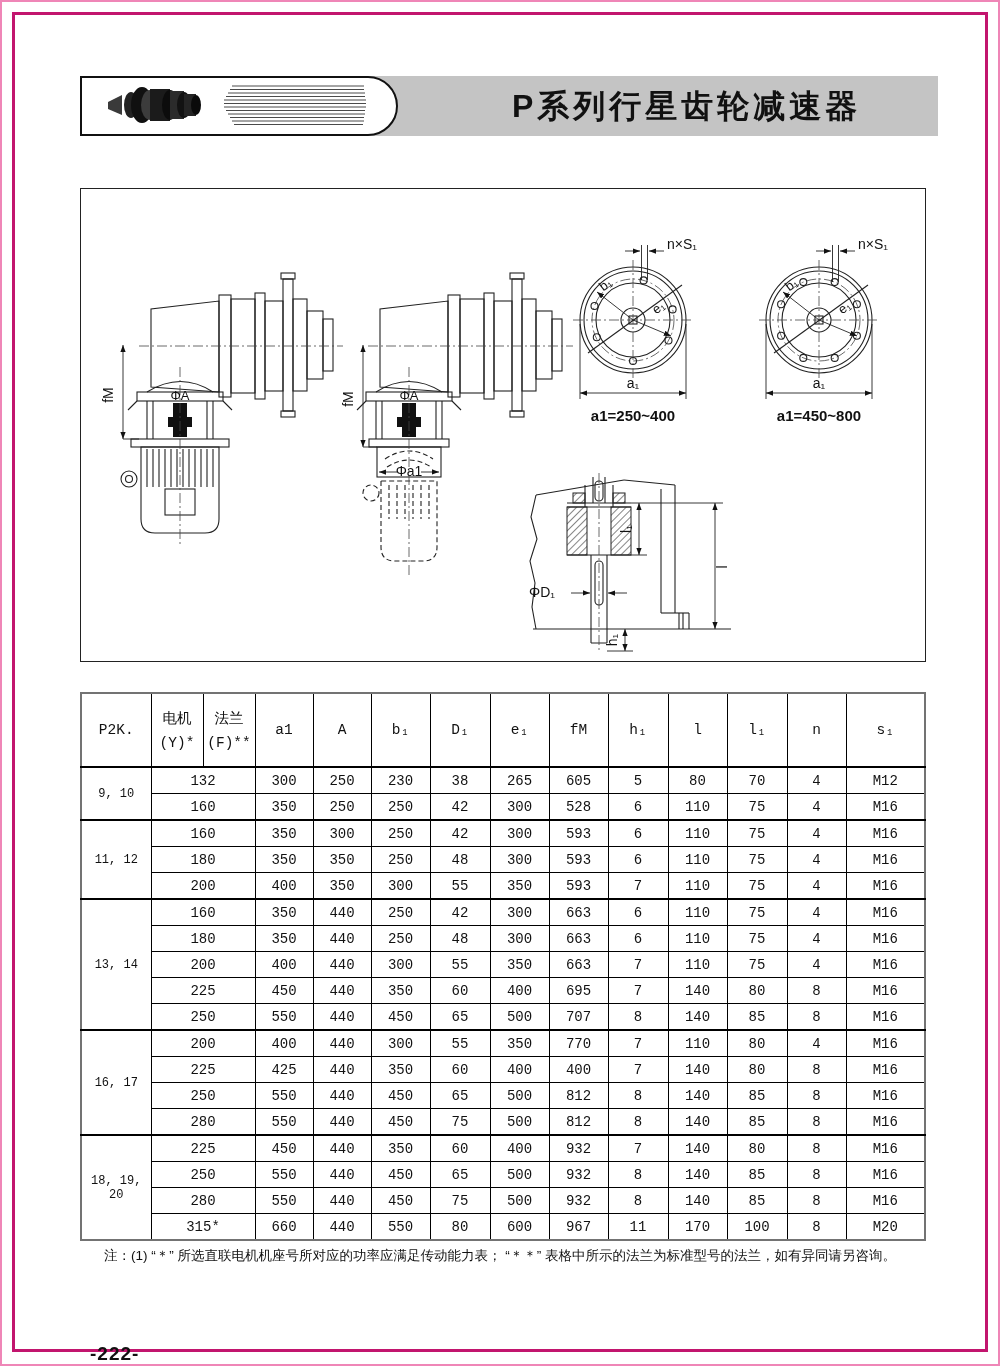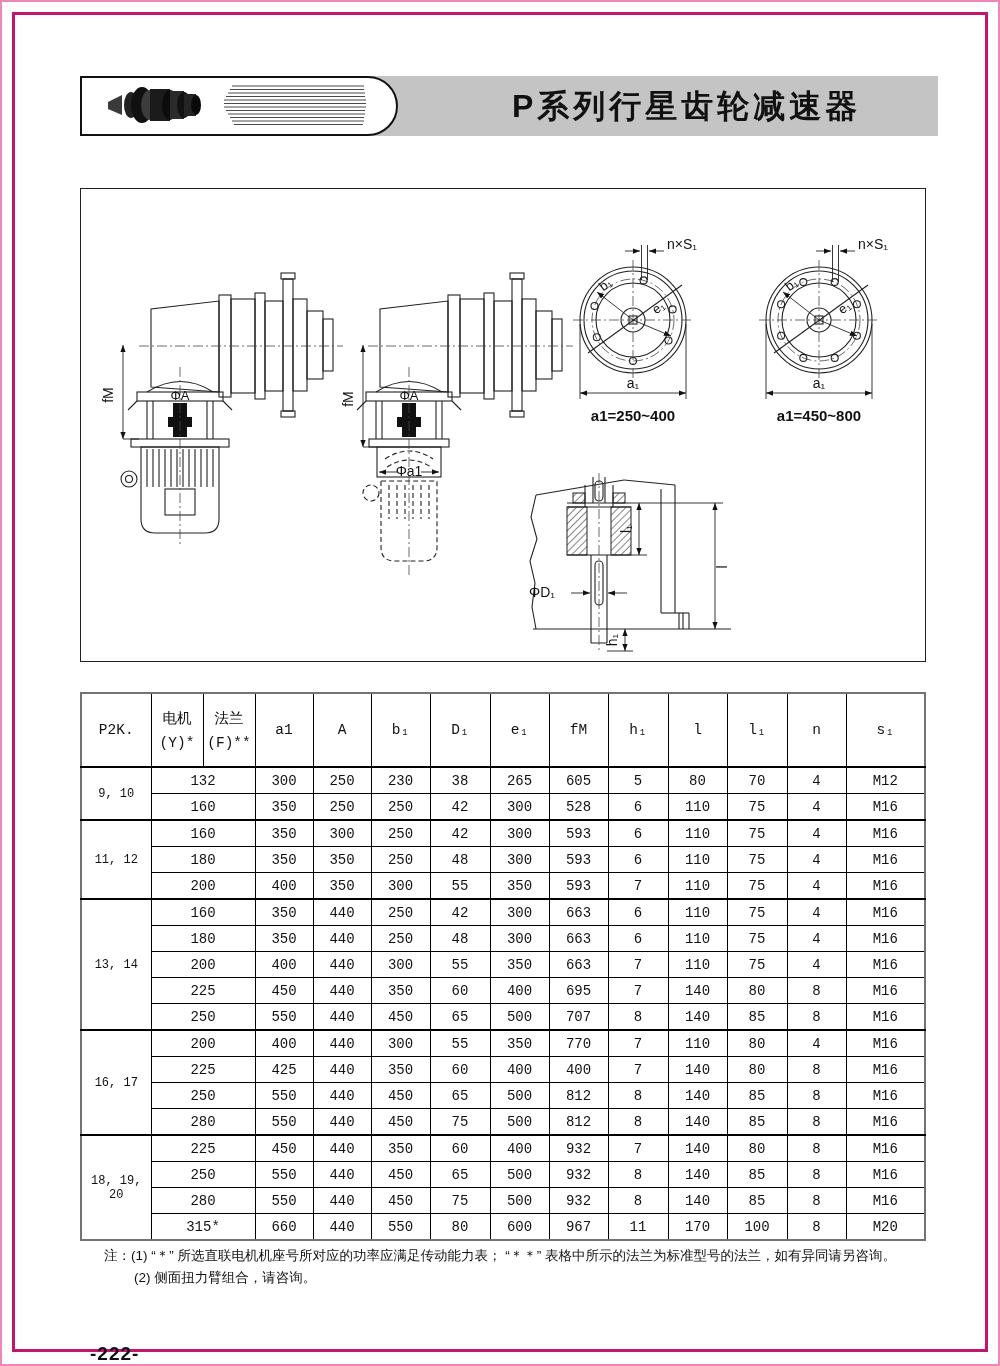--- a/index.html
+++ b/index.html
@@ -591,17 +591,16 @@
             <td>100</td>
             <td>8</td>
             <td>M20</td>
           </tr>
         </tbody>
       </table>
   </div>
 
   <div class="notes">
     <div class="note-line1">注：(1) “＊” 所选直联电机机座号所对应的功率应满足传动能力表； “＊＊” 表格中所示的法兰为标准型号的法兰，如有异同请另咨询。</div>
-    <div class="note-line2">(2) 侧面扭力臂组合，请咨询。</div>
   </div>
 
   <div class="pagenum">-222-</div>
 </div>
 
 </body></html>

